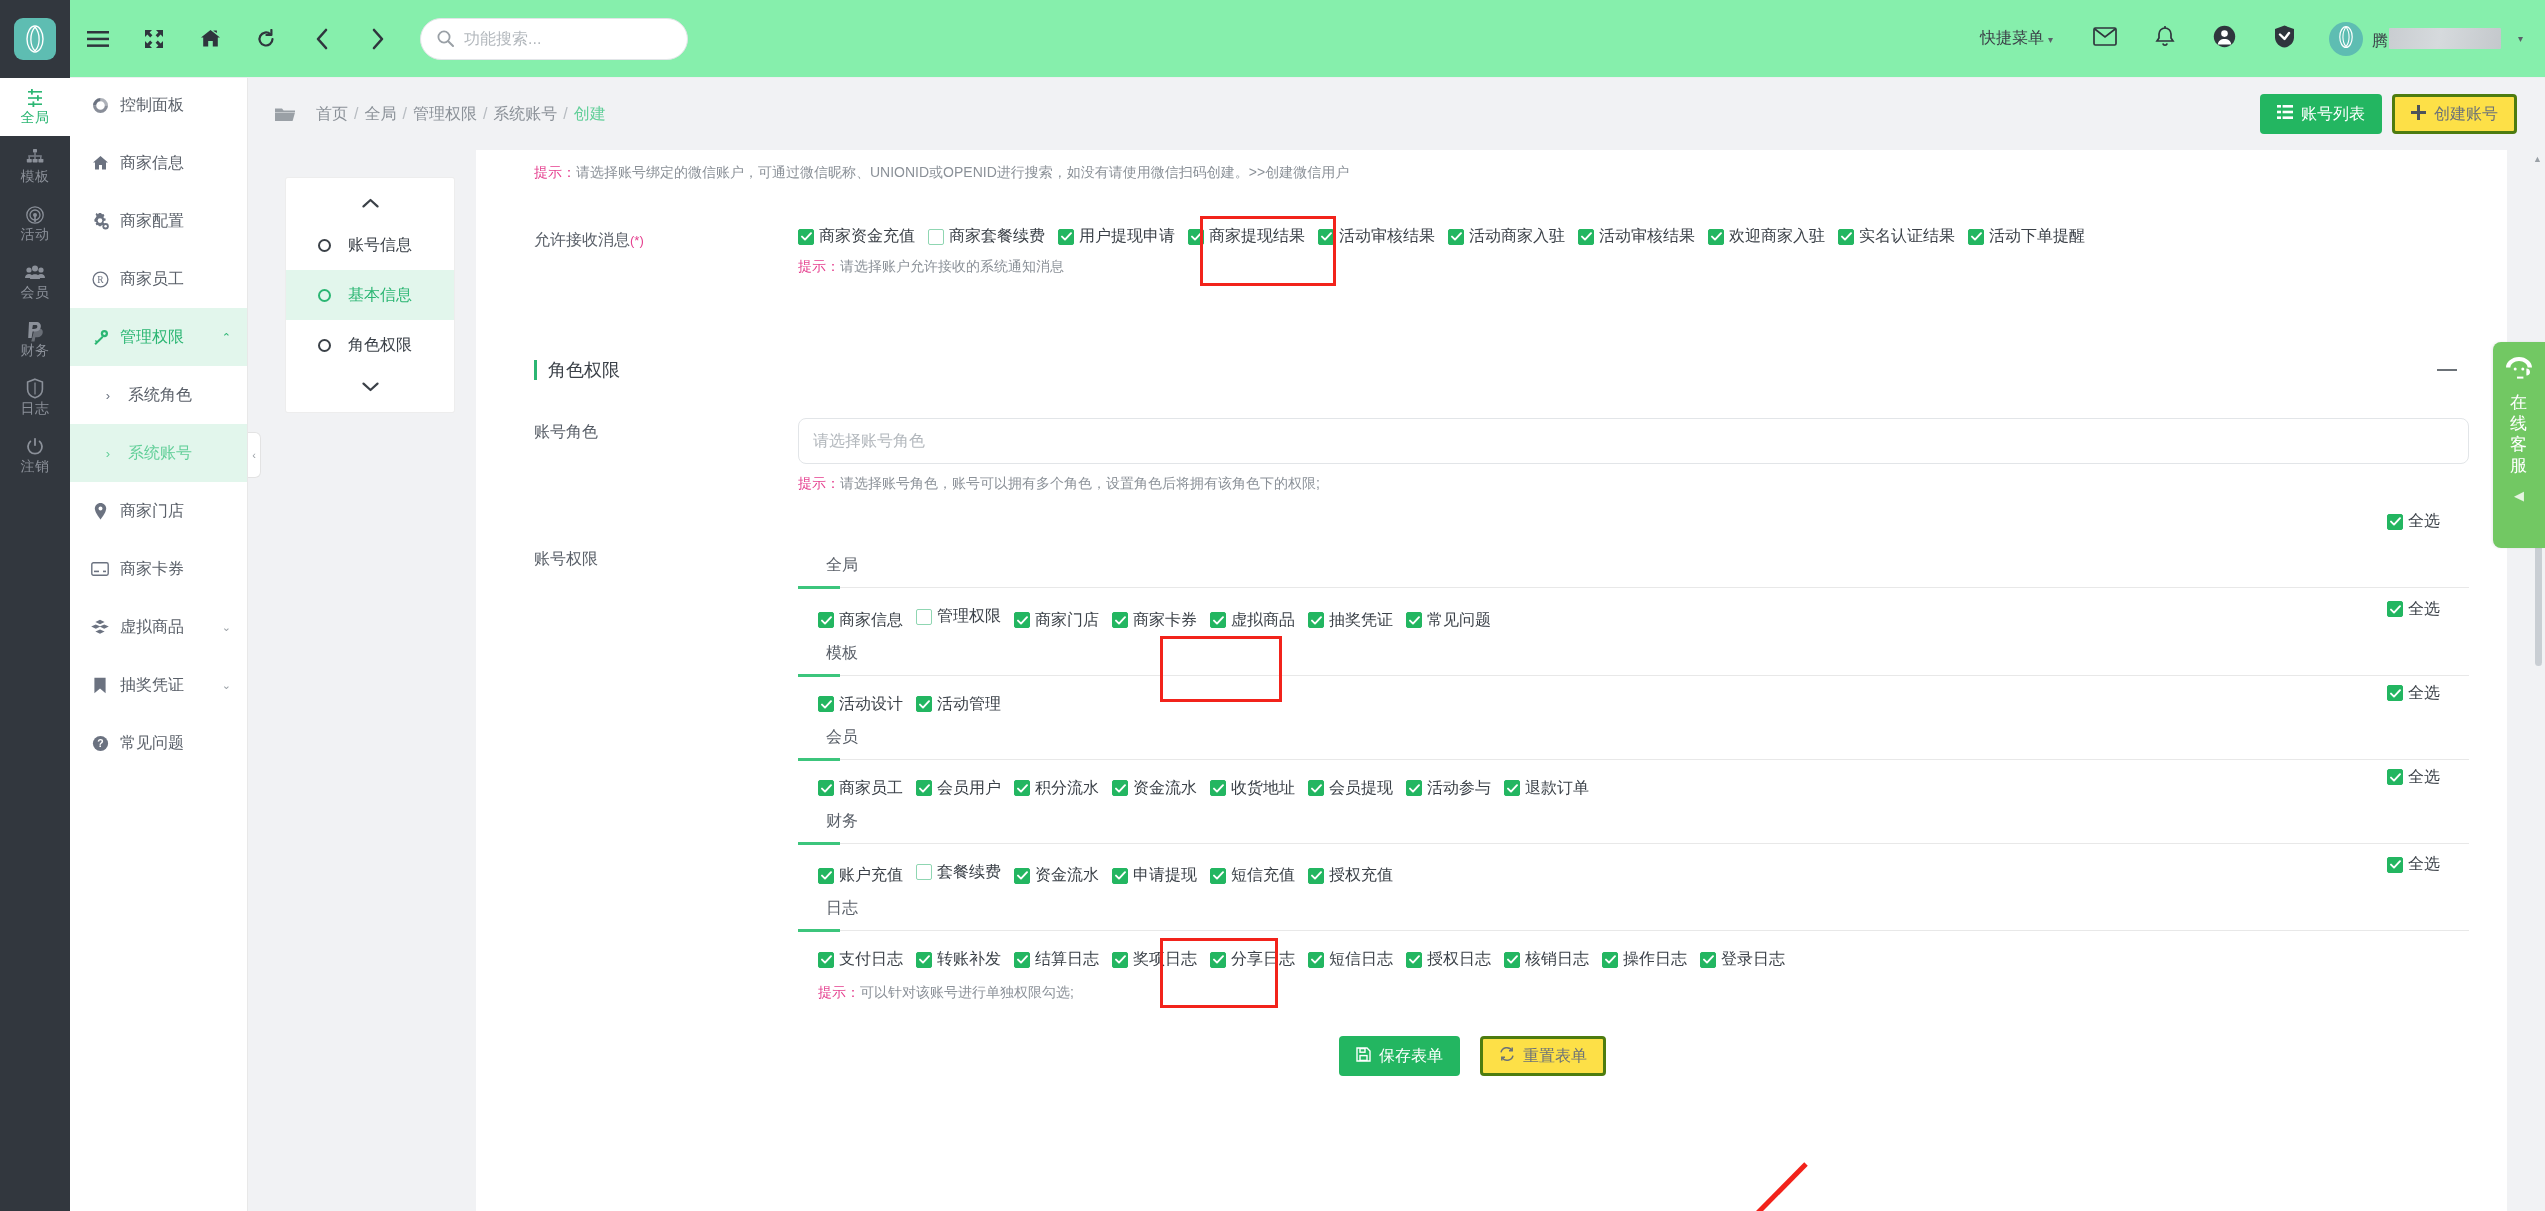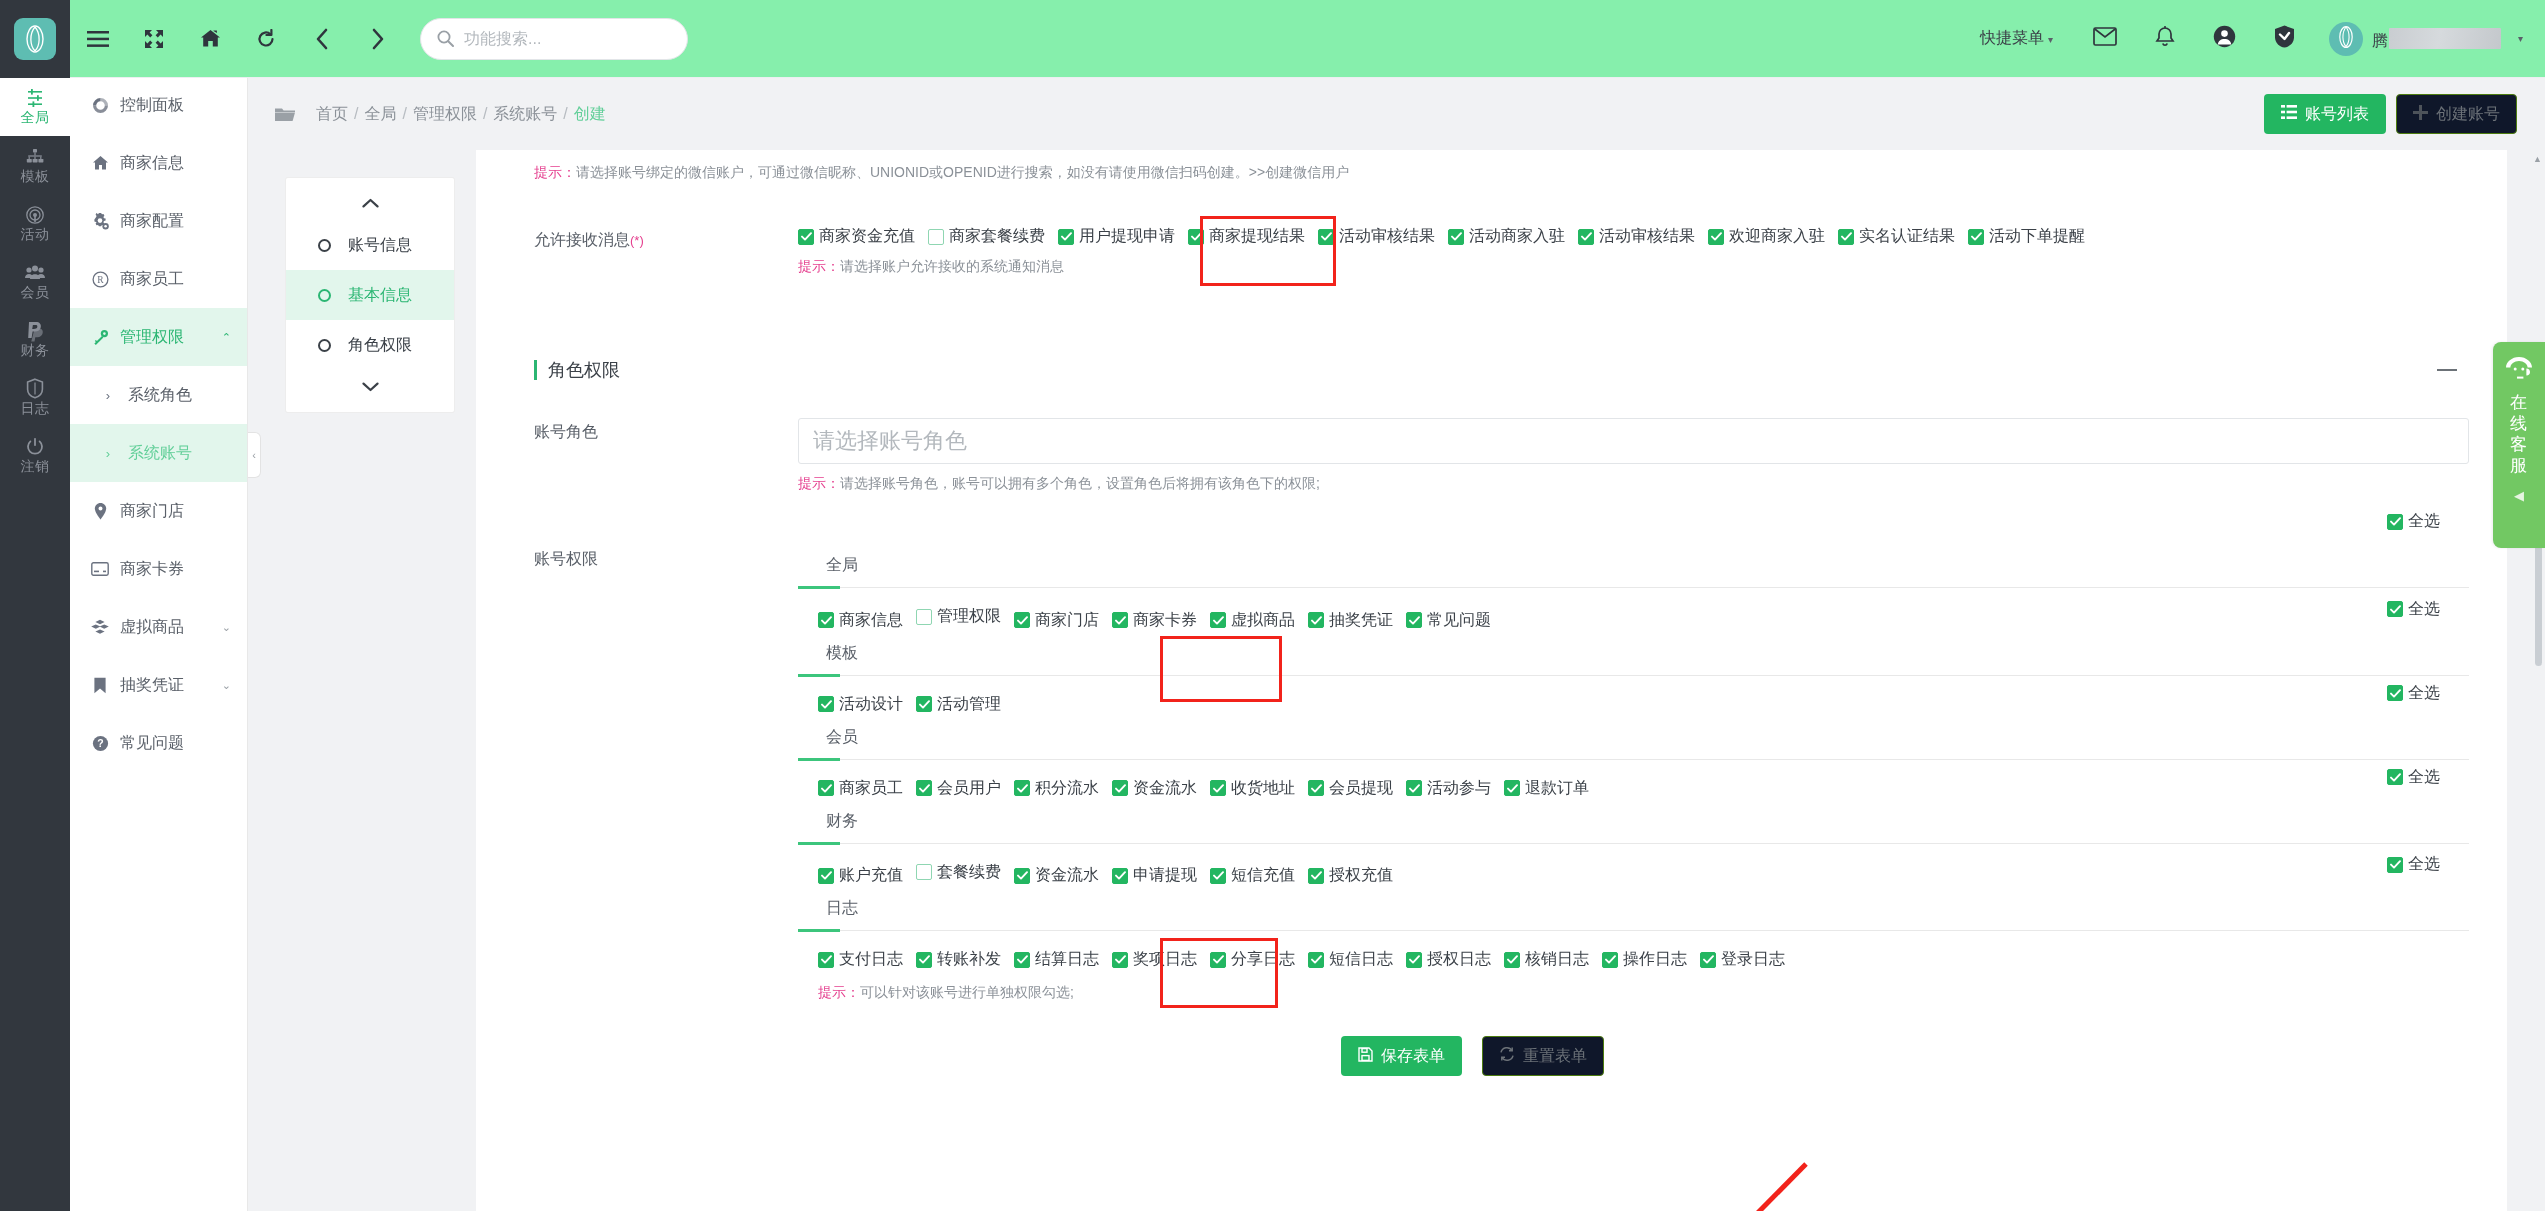--- a/index.html
+++ b/index.html
@@ -114,21 +114,21 @@
   .crumb .sep { color: #b7bcc1; margin: 0 6px; }
   .crumb a { color: #8b9198; text-decoration: none; cursor: pointer; }
   .crumb .cur { color: #62cf99; }
   .crumb-actions { margin-left: auto; display: flex; }
   .btn {
     height: 40px; padding: 0 16px; border-radius: 4px; font-size: 16px;
     display: inline-flex; align-items: center; gap: 8px; cursor: pointer; border: 1px solid transparent;
     font-family: inherit; white-space: nowrap;
   }
   .btn-green { background: #23b661; color: #fff; }
-  .btn-white { background: #0f172a; color: #6c7278; border: 1px solid #4d7c0f; margin-left: 10px; }
+  .btn-white { background: #fde047; color: #6c7278; border: 3px solid #4d7c0f; margin-left: 10px; }
 
   
   .content {
     position: absolute; left: 248px; top: 150px; right: 0; bottom: 0;
     overflow: hidden; z-index: 10;
   }
   .anchor-card {
     position: absolute; left: 38px; top: 28px; width: 168px; background: #fff;
     border-radius: 2px; padding: 8px 0; box-shadow: 0 0 0 1px #ededed;
   }
@@ -173,22 +173,22 @@
     display: flex; align-items: center; font-size: 18px; color: #3b4148;
     padding-left: 58px; height: 40px; position: relative;
   }
   .sec-title .bar { width: 3px; height: 20px; background: #2bb673; margin-right: 11px; }
   .sec-title .minus {
     position: absolute; right: 12px; top: 50%; transform: translateY(-50%);
     width: 20px; height: 2px; background: #6c7278; cursor: pointer;
   }
 
   .tinput {
-    width: 100%; height: 46px; border: 1px solid #e2e5e8; border-radius: 3px;
-    padding: 0 14px; font-size: 22px; color: #3b4148; outline: none; font-family: inherit; background:#fff;
+    width: 100%; height: 46px; border: 1px solid #e2e5e8; border-radius: 8px;
+    padding: 0 14px; font-size: 16px; color: #3b4148; outline: none; font-family: inherit; background:#fff;
   }
   .tinput::placeholder { color: #b3b8bd; }
 
   
   .pgroup { }
   .pg-tab {
     font-size: 16px; color: #5a6069; padding: 10px 0 11px 28px; display: inline-block;
     cursor: pointer;
   }
   .pg-line { position: relative; height: 1px; background: #e8e8e8; }

